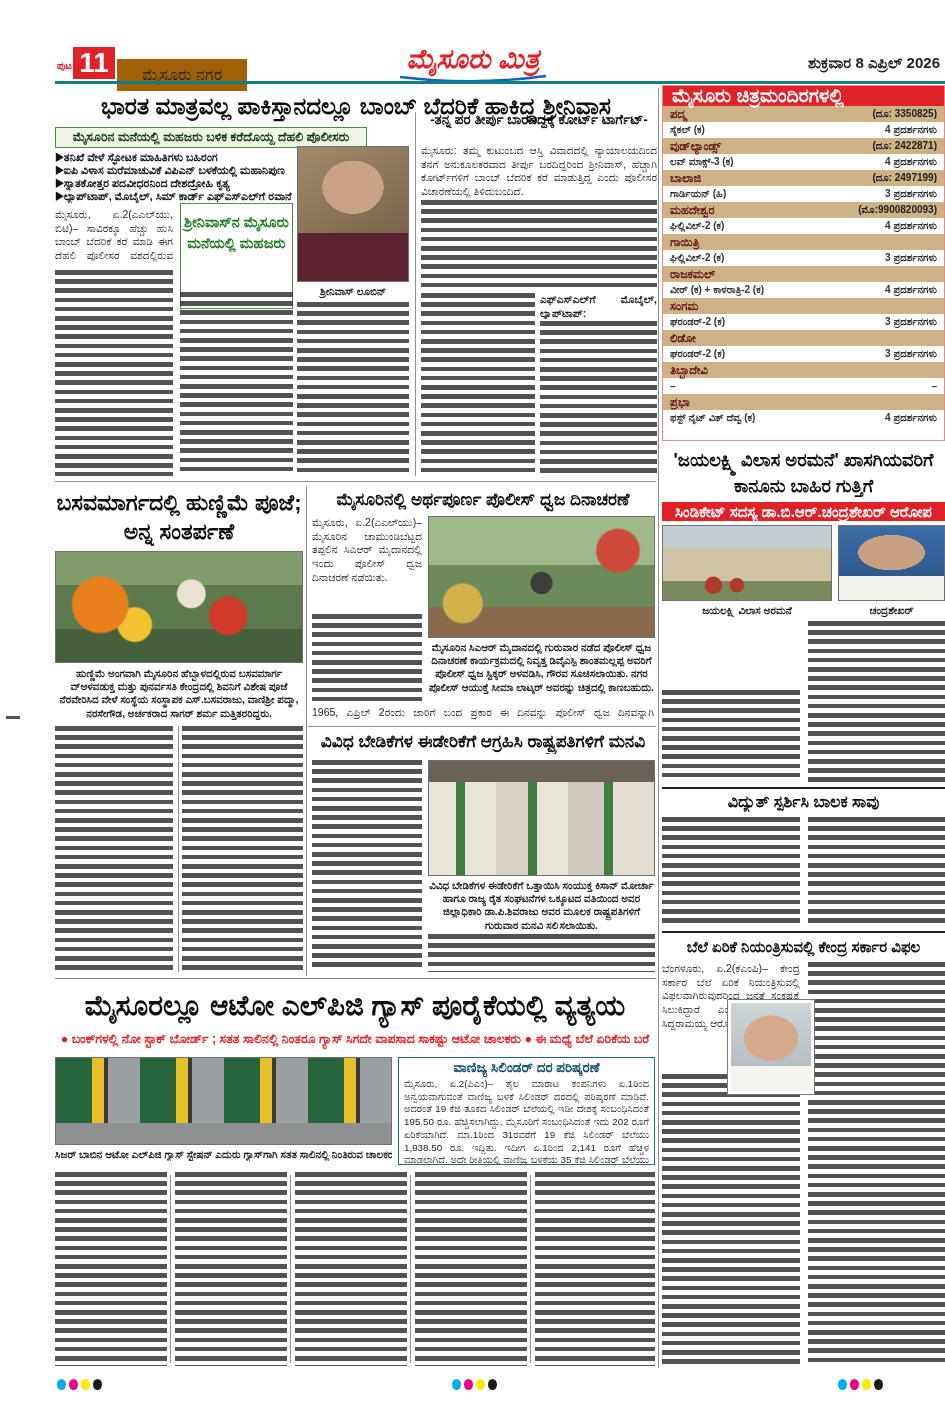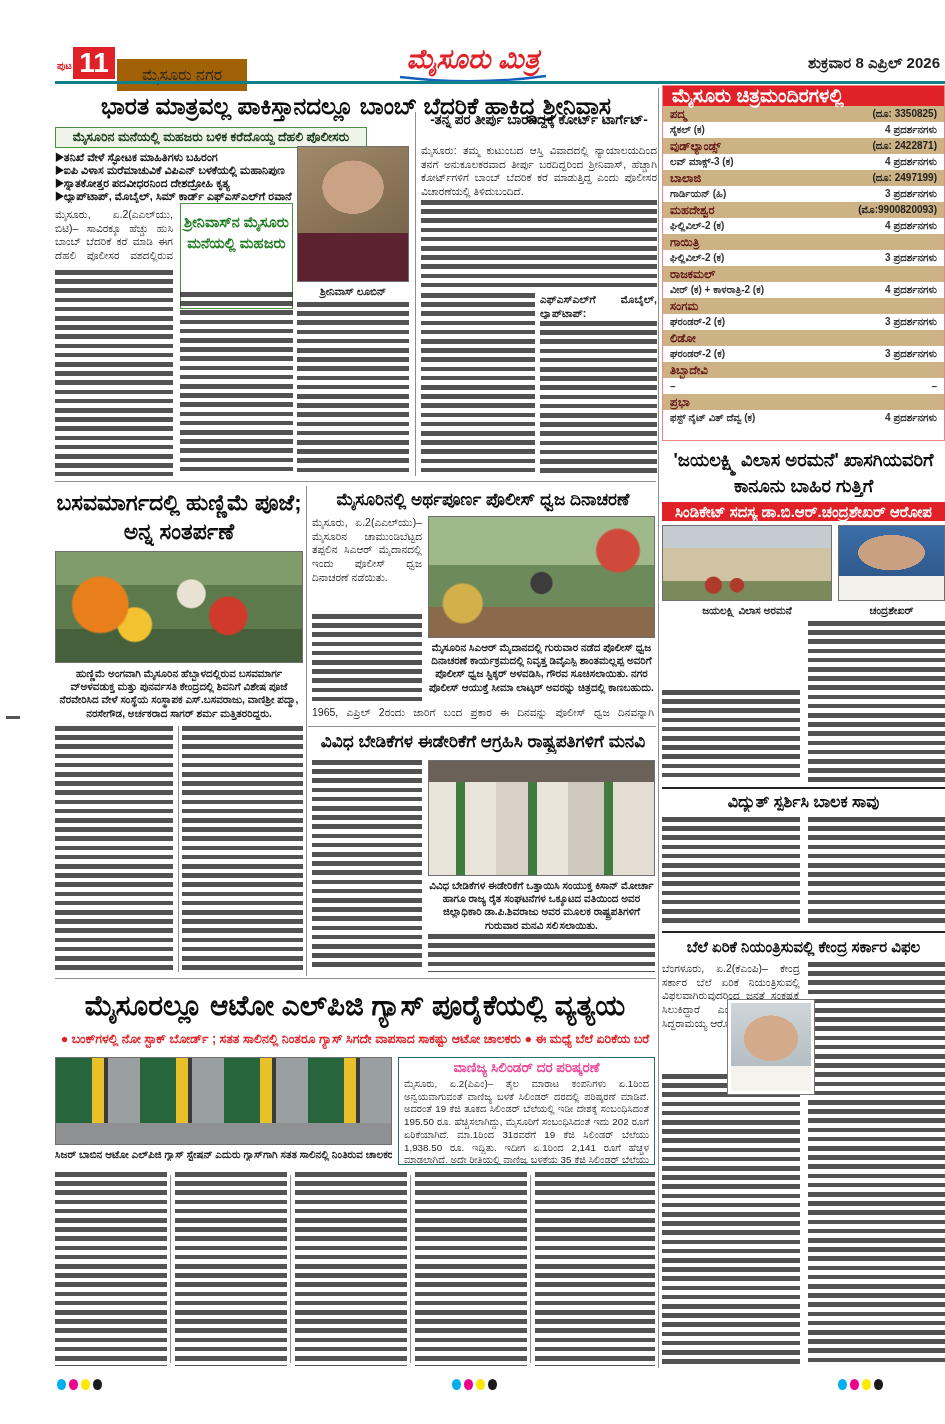--- a/index.html
+++ b/index.html
@@ -36,21 +36,21 @@
   .throw .nm{color:var(--maroon);font-weight:bold;font-size:11.5px;}
   .throw .ph{color:#222;font-weight:bold;font-size:10px;}
   .filmrow{display:flex;justify-content:space-between;align-items:center;padding:0 7px;height:16px;font-size:10px;font-weight:bold;color:#333;background:#fff;}
   
   .strap-green{background:var(--green-bg);border:1px solid var(--green-border);color:#143514;font-weight:bold;font-size:12.5px;display:flex;align-items:center;justify-content:center;}
   .strap-red{background:var(--red);color:#fff;font-weight:bold;font-size:15px;display:flex;align-items:center;justify-content:center;}
   .strap-red-text{color:var(--red);font-weight:bold;font-size:12.5px;text-align:center;}
   .bullets{font-size:11px;font-weight:bold;line-height:13px;color:#111;}
   .inset{border:1px solid var(--green-border);color:var(--green-text);font-weight:bold;font-size:14.5px;line-height:1.45;text-align:center;padding-top:8px;}
   .boxed{border:1.5px solid #2b6a77;}
-  .box-title{font-weight:bold;font-size:13.5px;text-align:center;color:#ec4899;}
+  .box-title{font-weight:bold;font-size:13.5px;text-align:center;color:#0c4a6e;}
   .box-body{font-size:9.8px;line-height:1.3;text-align:justify;color:#222;overflow:hidden;padding:2px 5px;}
   .dot{width:9px;height:11px;border-radius:50%;display:inline-block;margin-right:3px;}
   
   .ph-srinivas{background:
     linear-gradient(0deg,#5c2230 0 36%, transparent 36%),
     radial-gradient(ellipse 28% 20% at 50% 30%, #caa387 0 99%, transparent 100%),
     linear-gradient(150deg,#a08a6a,#6e5a42);}
   .ph-basava{background:
     radial-gradient(circle at 18% 48%, #e87f1a 0 13%, transparent 14%),
     radial-gradient(circle at 32% 66%, #f2c230 0 9%, transparent 10%),

